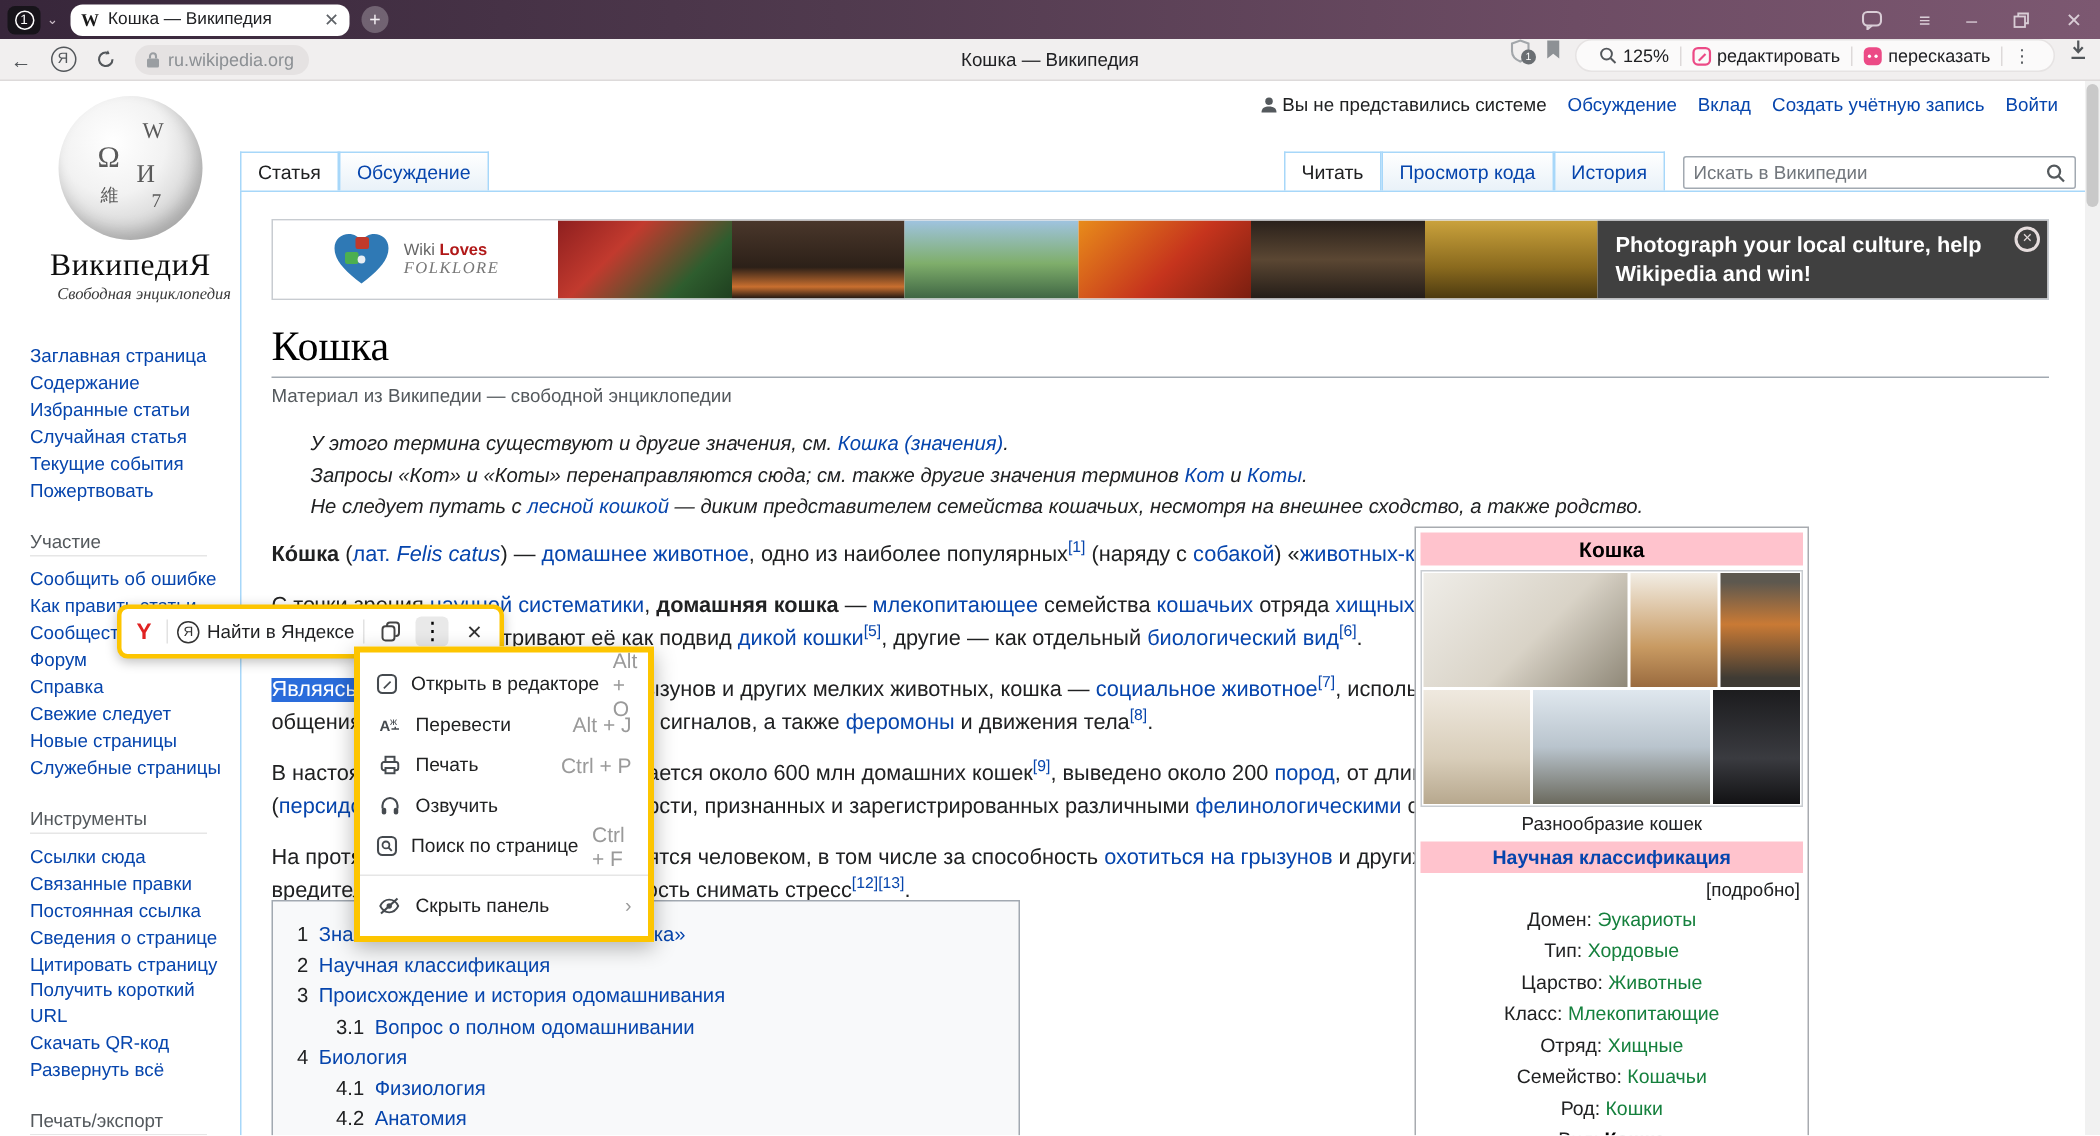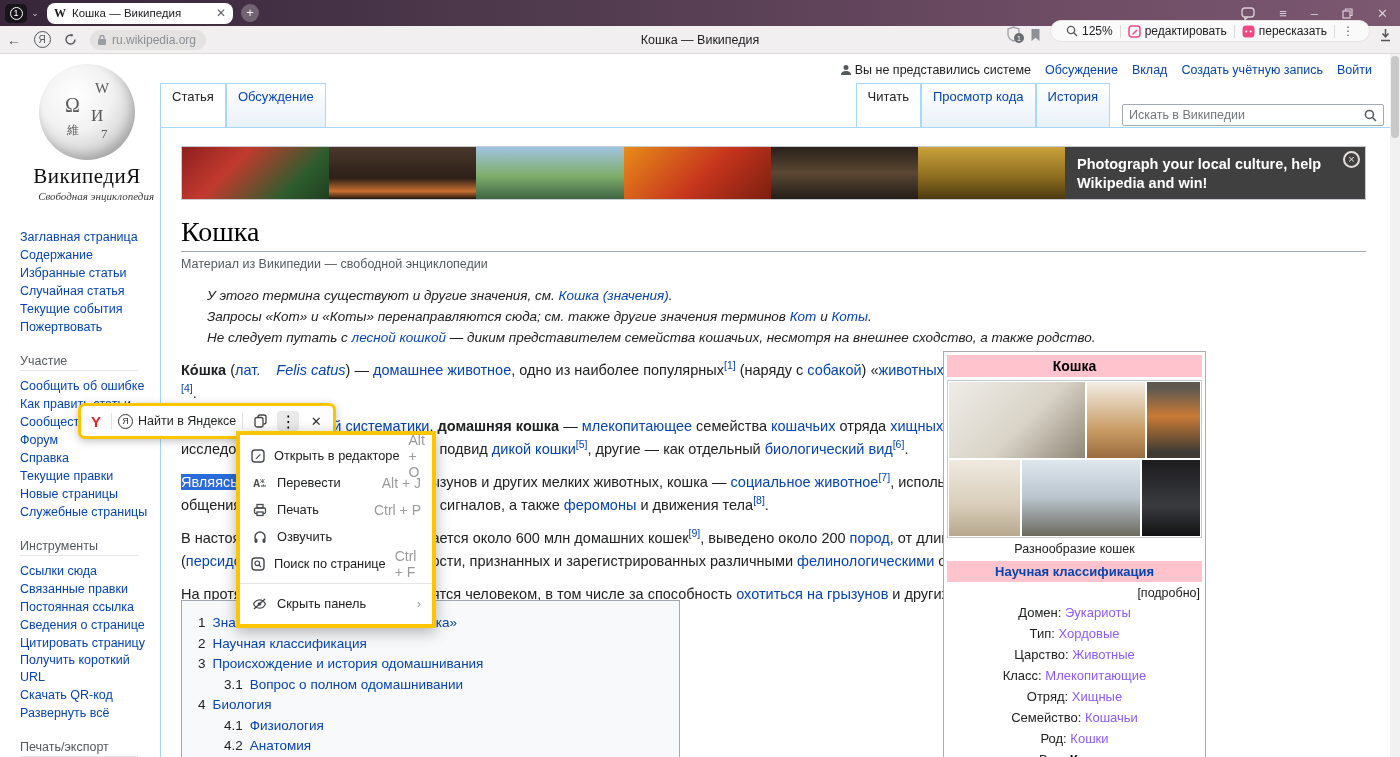--- a/index.html
+++ b/index.html
@@ -19,21 +19,21 @@
   .winbtns { position:absolute; right:12px; top:0; height:26px; display:flex; align-items:center; gap:24px; color:#d9cdd6; }
   .winbtns .wb { cursor:pointer; font-size:13px; line-height:1; }
   .wb svg { display:block; }
 
   .toolbar { position:relative; height:28px; background:#f1efef; border-bottom:1px solid #dddada; display:flex; align-items:center; }
   .tbtn { width:28px; text-align:center; color:#53575b; font-size:14px; cursor:pointer; }
   .ya-circle { width:17px; height:17px; border:1.4px solid #53575b; border-radius:50%; font-size:10px; color:#53575b; display:flex; align-items:center; justify-content:center; margin:0 auto; }
   .addr { margin-left:6px; height:20px; background:#e5e2e2; border-radius:10px; display:flex; align-items:center; padding:0 10px 0 7px; gap:5px; cursor:text; }
   .addr .url { font-size:12px; color:#8b8f93; }
   .pagetitle { position:absolute; left:0; right:0; text-align:center; font-size:12.5px; color:#202124; pointer-events:none; }
-  .tb-right { position:absolute; right:8px; top:0; height:16px; display:flex; align-items:flex-end; gap:9px; }
+  .tb-right { position:absolute; right:8px; top:0; height:16px; display:flex; align-items:flex-start; gap:9px; }
   .pillgroup { background:#fbfafa; border:1px solid #e6e3e3; border-radius:13px; height:22px; display:flex; align-items:center; padding:0 8px; }
   .pill-item { display:flex; align-items:center; gap:4px; padding:0 7px; cursor:pointer; font-size:12px; color:#202124; }
   .pill-sep { width:1px; height:13px; background:#ddd9d9; }
   .dotsv { color:#53575b; font-size:12px; letter-spacing:0; }
 
   
   .page { position:relative; height:703px; background:#fff; overflow:hidden; }
 
   .sidebar { position:absolute; left:0; top:0; width:160px; height:703px; padding:8px 6px 0 20px; }
   .globe { width:96px; height:96px; margin:2px auto 4px; border-radius:50%; background:radial-gradient(circle at 38% 32%, #ffffff 0%, #f2f2f2 40%, #cfcfcf 75%, #b8b8b8 100%); box-shadow:inset -4px -6px 10px rgba(0,0,0,.18); position:relative; font-family:"Liberation Serif",serif; color:#5a5a5a; }
@@ -49,21 +49,21 @@
   .slink { display:block; font-size:12.5px; color:#0645ad; line-height:18px; cursor:pointer; text-decoration:none; }
   .slink.two { line-height:17px; }
   .shead { font-size:12.5px; color:#54595d; margin:18px 0 6px; border-bottom:1px solid #e6e6e6; padding-bottom:2px; width:118px; }
 
   .personal { position:absolute; top:9px; right:28px; display:flex; align-items:center; gap:14px; font-size:12.5px; }
   .personal .plain { color:#202122; display:flex; align-items:center; gap:3px; }
   .personal .plink { color:#0645ad; cursor:pointer; }
 
   .tabsrow { position:absolute; top:46px; left:160px; right:10px; height:28px; display:flex; justify-content:space-between; align-items:flex-end; }
   .ptabs { display:flex; align-items:flex-end; }
-  .ptab { font-size:13px; padding:5px 11px 24px; background:linear-gradient(to bottom,#ffffff 0%,#e8f1f8 100%); border:1px solid #a7d7f9; border-bottom:none; color:#0645ad; cursor:pointer; white-space:nowrap; }
+  .ptab { font-size:13px; padding:5px 11px 6px; background:linear-gradient(to bottom,#ffffff 0%,#e8f1f8 100%); border:1px solid #a7d7f9; border-bottom:none; color:#0645ad; cursor:pointer; white-space:nowrap; }
   .ptab.active { background:#fff; color:#202122; cursor:default; }
   .tabs-right { display:flex; align-items:flex-end; gap:0; margin-right:6px; }
   .searchbox { margin-left:12px; margin-bottom:2px; width:262px; height:22px; border:1px solid #a2a9b1; border-radius:2px; background:#fff; display:flex; align-items:center; padding:0 6px; }
   .searchbox input { border:none; outline:none; flex:1; font-size:12.5px; color:#202122; font-family:"Liberation Sans",sans-serif; background:transparent; }
   .searchbox input::placeholder { color:#72777d; }
 
   .content { position:absolute; left:160px; top:73px; right:10px; bottom:0; border-top:1px solid #a7d7f9; border-left:1px solid #a7d7f9; background:#fff; padding:18px 24px 0 20px; }
 
   
   .banner { height:54px; border:1px solid #c8ccd1; display:flex; overflow:hidden; margin-bottom:16px; }
@@ -83,21 +83,21 @@
   .bclose { position:absolute; top:4px; right:5px; width:17px; height:17px; border:2px solid #e5dcdc; border-radius:50%; color:#e5dcdc; font-size:11px; line-height:13px; text-align:center; cursor:pointer; font-weight:normal; }
 
   
   .a-title { font-family:"Liberation Serif",serif; font-size:28px; font-weight:normal; color:#000; border-bottom:1px solid #a2a9b1; padding-bottom:3px; }
   .a-sub { font-size:12.5px; color:#54595d; margin-top:5px; }
   .hatnotes { margin:14px 0 10px 26px; }
   .hatnote { font-style:italic; font-size:13.5px; line-height:21px; color:#202122; }
   .a-body { margin-right:292px; }
   .a-body p { font-size:14.5px; line-height:22.5px; color:#202122; margin:11px 0; }
   .wl { color:#0645ad; cursor:pointer; }
-  .wl.it { font-style:italic;margin-left:12px; }
+  .wl.it { font-style:italic; }
   .bd { font-weight:bold; }
   sup.ref { color:#0645ad; font-size:10.5px; cursor:pointer; line-height:0; }
   .sel { background:#2a6cdb; color:#fff; }
 
   
   .toc { position:absolute; left:181px; top:546px; width:499px; height:220px; background:#f8f9fa; border:1px solid #a2a9b1; padding:12px 16px 0; z-index:5; }
   .toc-row { font-size:13.5px; line-height:20.5px; white-space:nowrap; }
   .toc-row .tnum { color:#202122; margin-right:7px; }
   .toc-row .tlab { color:#0645ad; cursor:pointer; }
   .lvl2 { padding-left:26px; }
@@ -115,21 +115,21 @@
   .c2 { width:58px; background:linear-gradient(180deg,#f2ede4 0%,#c89a62 65%,#9a6b3f 100%); }
   .c3 { flex:1; background:linear-gradient(180deg,#5d584f 8%,#c97a35 45%,#3f3b34 92%); }
   .c4 { width:71px; background:linear-gradient(180deg,#efe9df 0%,#d8cdb9 60%,#b7a88e 100%); }
   .c5 { width:118px; background:linear-gradient(180deg,#dfe7ee 0%,#b9c4cd 50%,#6b6a5e 100%); }
   .c6 { flex:1; background:linear-gradient(180deg,#1c1c1e 0%,#3a3b40 60%,#121214 100%); }
   .ib-caption { text-align:center; font-size:12.5px; color:#202122; padding:4px 0 5px; }
   .ib-detail { text-align:right; font-size:12.5px; color:#202122; padding:4px 2px 2px; cursor:pointer; }
   .taxo { padding-bottom:6px; }
   .taxo-row { text-align:center; font-size:13px; line-height:21px; }
   .taxo-row .tl { color:#202122; }
-  .taxo-row .tv { color:#8b5cf6; cursor:pointer; }
+  .taxo-row .tv { color:#15803d; cursor:pointer; }
   .taxo-row .tv.plain { color:#000; font-weight:bold; cursor:default; }
 
   
   .yx-toolbar { position:absolute; left:78px; top:349px; z-index:20; border:3px solid #fdc500; border-radius:7px; background:#fff; box-shadow:0 2px 8px rgba(0,0,0,.25); display:flex; align-items:center; height:36px; padding:0 6px; gap:6px; }
   .yx-y { color:#e02222; font-weight:bold; font-size:15px; padding:0 4px; cursor:pointer; }
   .yx-sep { width:1px; height:16px; background:#e2e2e2; }
   .yx-find { display:flex; align-items:center; gap:5px; cursor:pointer; }
   .yx-ya { width:15px; height:15px; border:1.4px solid #333; border-radius:50%; font-size:9px; color:#333; display:flex; align-items:center; justify-content:center; }
   .yx-find-label { font-size:12.5px; color:#1f2022; }
   .yx-ic { width:22px; height:20px; display:flex; align-items:center; justify-content:center; cursor:pointer; }
@@ -273,21 +273,21 @@
         <a class="slink">Случайная статья</a>
         <a class="slink">Текущие события</a>
         <a class="slink">Пожертвовать</a>
 
         <div class="shead">Участие</div>
         <a class="slink">Сообщить об ошибке</a>
         <a class="slink">Как править статьи</a>
         <a class="slink">Сообщество</a>
         <a class="slink">Форум</a>
         <a class="slink">Справка</a>
-        <a class="slink">Текущие правки</a>
+        <a class="slink">Свежие следует</a>
         <a class="slink">Новые страницы</a>
         <a class="slink">Служебные страницы</a>
 
         <div class="shead">Инструменты</div>
         <a class="slink">Ссылки сюда</a>
         <a class="slink">Связанные правки</a>
         <a class="slink">Постоянная ссылка</a>
         <a class="slink">Сведения о странице</a>
         <a class="slink">Цитировать страницу</a>
         <a class="slink two" style="width:110px">Получить короткий URL</a>
@@ -328,20 +328,32 @@
               <circle cx="5.4" cy="5.4" r="4" fill="none" stroke="#54595d" stroke-width="1.5"></circle>
               <line x1="8.5" y1="8.5" x2="12" y2="12" stroke="#54595d" stroke-width="1.5"></line>
             </svg>
         </div>
       </div>
     </div>
 
     <div class="content">
 
       <div class="banner">
+        <div class="banner-left">
+          <svg width="40" height="38" viewBox="0 0 40 38">
+            <path d="M20 35 C8 26 2 19 2 11.5 C2 5.5 6.5 2 11.5 2 C15 2 18.3 3.8 20 6.8 C21.7 3.8 25 2 28.5 2 C33.5 2 38 5.5 38 11.5 C38 19 32 26 20 35 Z" fill="#2f79b5"></path>
+            <rect x="16" y="4" width="9" height="8" rx="1.5" fill="#c0392b"></rect>
+            <rect x="9" y="14" width="9" height="8" rx="1.5" fill="#4caf50"></rect>
+            <circle cx="20" cy="19" r="2.6" fill="#e8eef4"></circle>
+          </svg>
+          <div>
+            <div class="brand-top"><span>Wiki </span><b>Loves</b></div>
+            <div class="brand-bottom">FOLKLORE</div>
+          </div>
+        </div>
         <div class="strip">
           <div class="ph1"></div>
           <div class="ph2"></div>
           <div class="ph3"></div>
           <div class="ph4"></div>
           <div class="ph5"></div>
           <div class="ph6"></div>
         </div>
         <div class="banner-right">
           <span>Photograph your local culture, help Wikipedia and win!</span>

